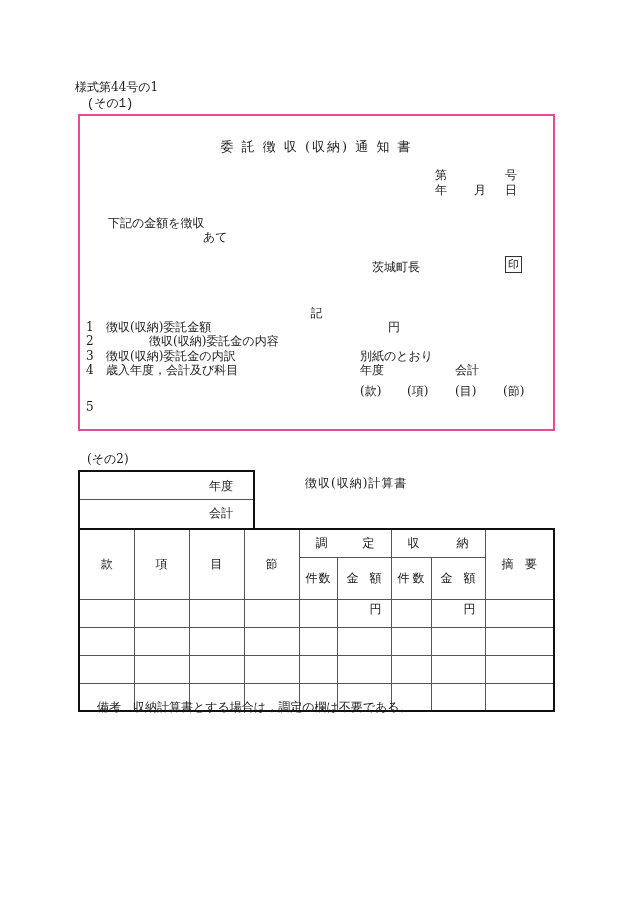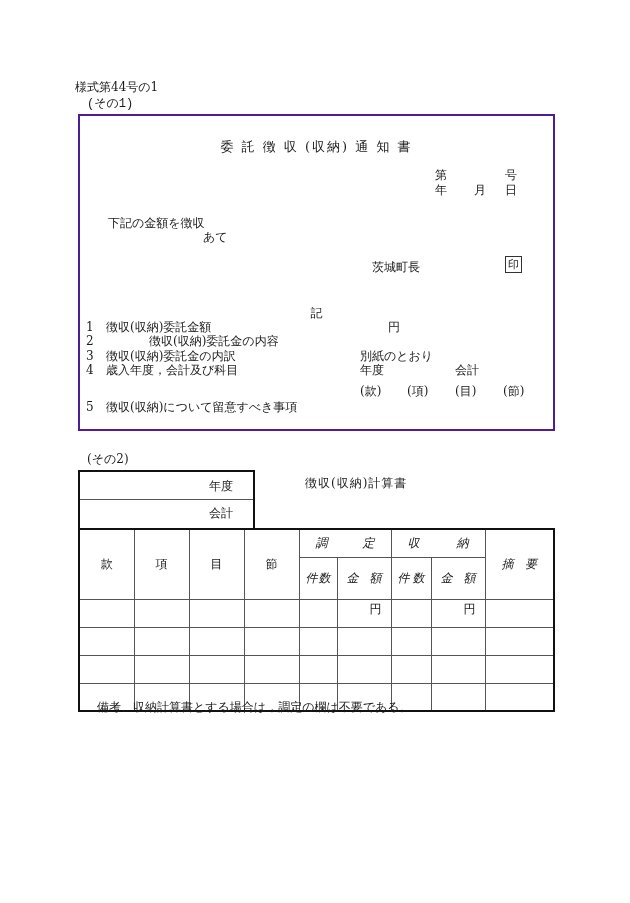--- a/index.html
+++ b/index.html
@@ -14,21 +14,21 @@
     font-size: 12px;
     overflow: hidden;
   }
   .abs { position: absolute; white-space: nowrap; line-height: 14px; text-align: right; }
 
   
   .notice-box {
     position: absolute;
     left: 78px; top: 114px;
     width: 477px; height: 317px;
-    border: 2px solid #4c1d95;
+    border: 2px solid #ec4899;
   }
   .n-title {
     position: absolute; left: 0; top: 23px; width: 100%;
     text-align: center; font-size: 13px; letter-spacing: 2px;
     line-height: 15px;
   }
   .ki-heading {
     position: absolute; left: 0; top: 190px; width: 100%;
     text-align: center; line-height: 14px;
   }
@@ -62,21 +62,21 @@
     font-size: 12px;
     color: #1a1a1a;
   }
   table.calc th, table.calc td {
     border: 1px solid #555;
     font-weight: normal;
     overflow: hidden;
   }
   table.calc { border: 2px solid #111; }
   th.hdr { text-align: center; vertical-align: middle; }
-  th.spread { text-align: justify; text-align-last: justify; font-style: italic; }
+  th.spread { text-align: justify; text-align-last: justify; }
   th.sp-wide  { padding: 0 16px; }
   th.sp-mid   { padding: 0 9px; }
   th.sp-small { padding: 12px 6px; }
   tr.hrow1 th { height: 28px; }
   tr.hrow2 th { height: 27px; }
   tr.drow td { height: 28px; }
   td.yen-cell { vertical-align: top; text-align: right; padding: 2px 9px 0 0; line-height: 14px; }
 
   .bottom-note { position: absolute; left: 97px; top: 700px; line-height: 15px; }
   .bottom-note .nt { margin-left: 12px; }
@@ -124,21 +124,20 @@
     <span class="abs" style="left:26px; top:247px;">歳入年度，会計及び科目</span>
     <span class="abs" style="left:280px;top:247px;">年度</span>
     <span class="abs" style="left:375px;top:247px;">会計</span>
 
     <span class="abs" style="left:280px;top:268px;">(款)</span>
     <span class="abs" style="left:327px;top:268px;">(項)</span>
     <span class="abs" style="left:375px;top:268px;">(目)</span>
     <span class="abs" style="left:423px;top:268px;">(節)</span>
 
     <span class="abs" style="left:6px;  top:284px;">5</span>
-    <span class="abs" style="left:26px; top:284px;">徴収(収納)について留意すべき事項</span>
   </div>
 
   <div class="abs" style="left:87px; top:452px;">(その2)</div>
 
   <div class="calc-wrap">
     <div class="year-box">
       <div class="year-row">年度</div>
       <div class="year-row last">会計</div>
     </div>
 

